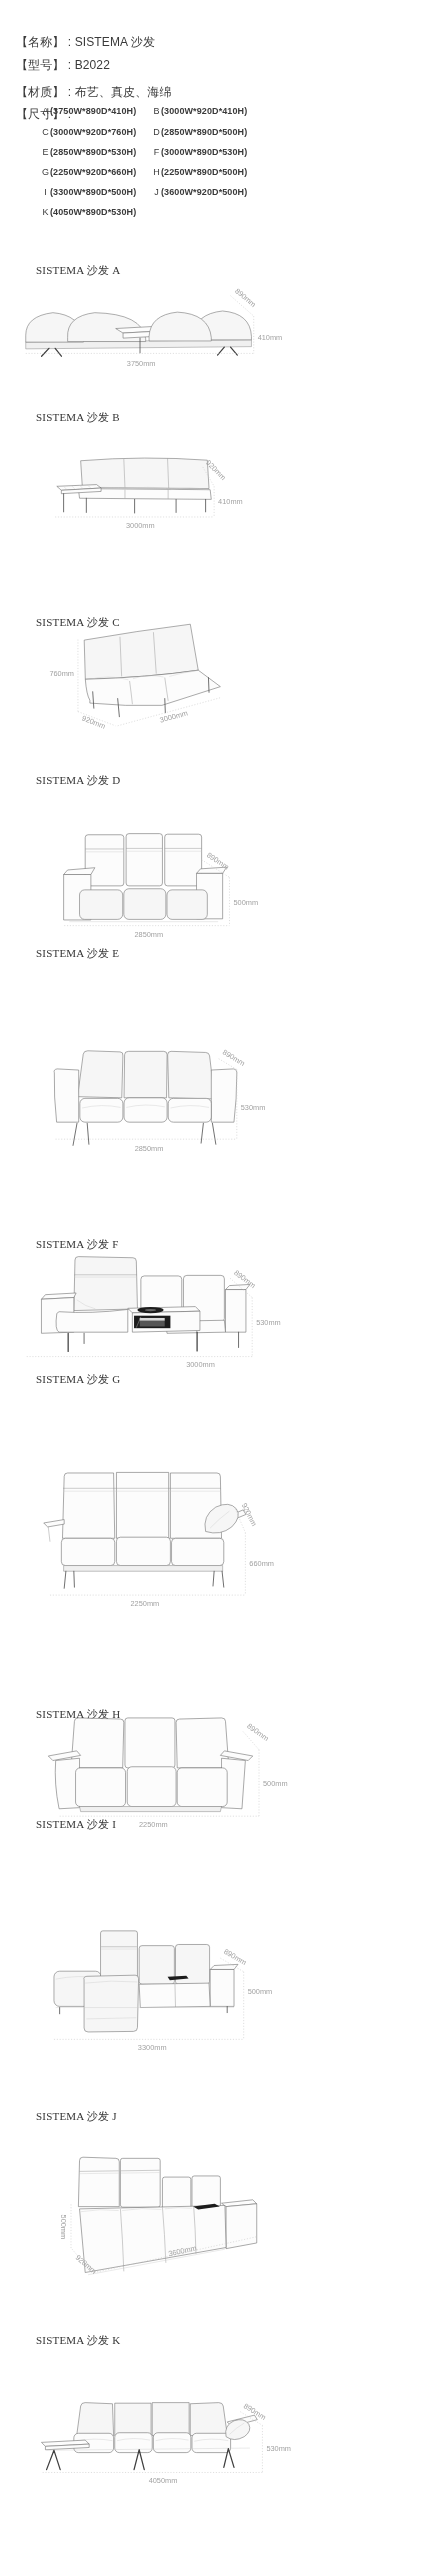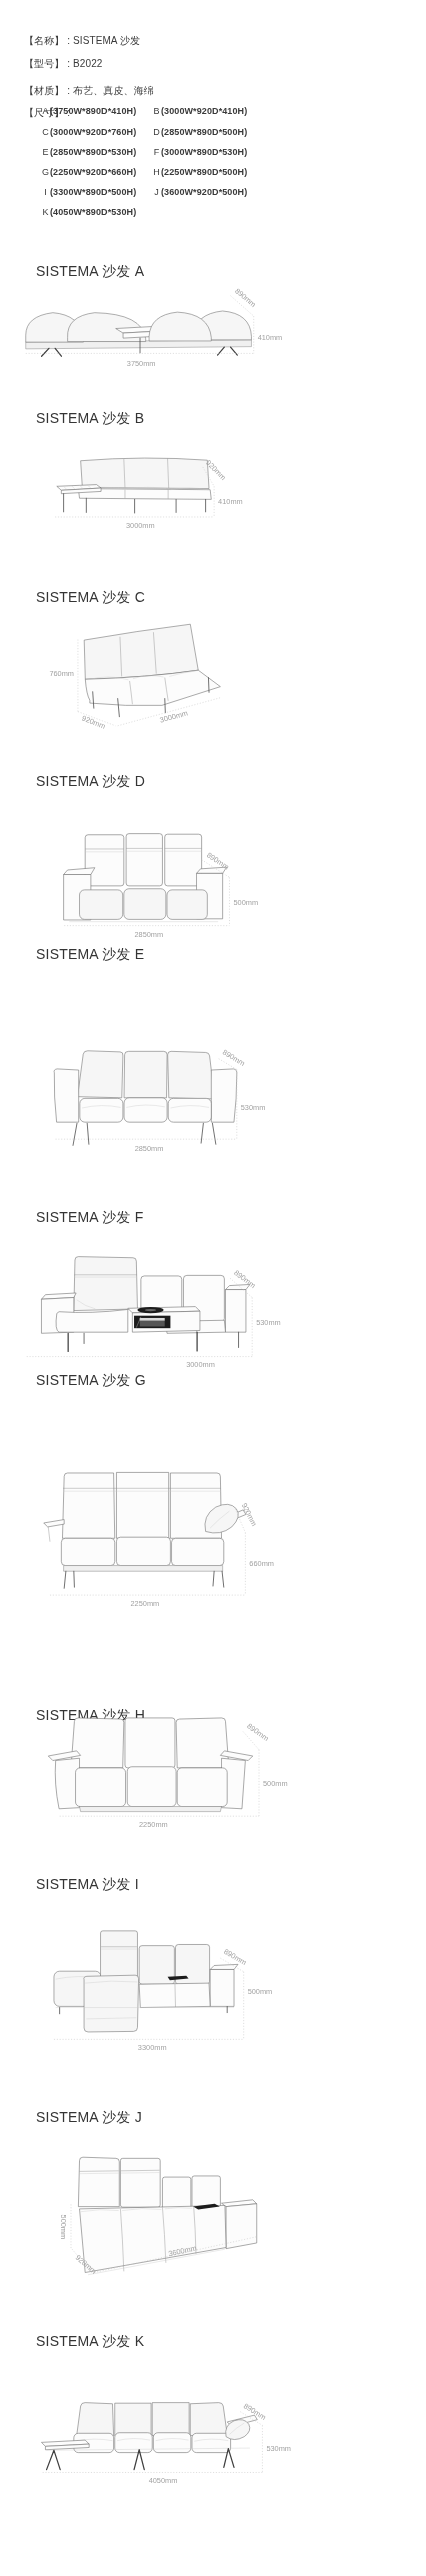--- a/index.html
+++ b/index.html
@@ -1,22 +1,22 @@
 <!DOCTYPE html>
 <html style="font-size:9px"><head>
 <meta charset="utf-8">
 <style>
   html,body{margin:0;padding:0;background:#fff;}
   .page{position:relative;width:426px;height:2576px;background:#ffffff;overflow:hidden;
         font-family:"Liberation Sans","DejaVu Sans",sans-serif;color:#3a3a3a;}
-  .hrow{position:absolute;left:24px;font-size:10px;color:#3a3a3a;white-space:pre;letter-spacing:0.1px;text-align:right;}
+  .hrow{position:absolute;left:16px;font-size:12px;color:#3a3a3a;white-space:pre;letter-spacing:0.1px;text-align:right;}
   .sitem{position:absolute;display:flex;font-size:9px;color:#3a3a3a;}
   .skey{width:9px;text-align:center;}
   .sval{margin-left:0;letter-spacing:0.1px;font-weight:bold;}
-  .t{position:absolute;left:36px;margin:0;font-size:14px;font-weight:400;color:#343434;letter-spacing:0.2px;}
+  .t{position:absolute;left:36px;margin:0;font-size:11px;font-weight:400;color:#343434;letter-spacing:0.2px;font-family:Liberation Serif, serif;}
   svg.d{position:absolute;left:0;}
   .s1{fill:#fcfcfc;stroke:#686868;stroke-width:1;stroke-linejoin:round;}
   .s2{fill:#f6f6f6;stroke:#6e6e6e;stroke-width:1;stroke-linejoin:round;}
   .s3{fill:#f0f0f0;stroke:#7a7a7a;stroke-width:.8;stroke-linejoin:round;}
   .ln{fill:none;stroke:#909090;stroke-width:.8;}
   .lt{fill:none;stroke:#c9c9c9;stroke-width:.7;}
   .leg{stroke:#3f3f3f;stroke-width:2.2;fill:none;stroke-linecap:round;}
   .legt{stroke:#575757;stroke-width:1.5;fill:none;stroke-linecap:round;}
   .dln{fill:none;stroke:#c6c6c6;stroke-width:1;stroke-dasharray:2 3;}
   .dimtxt{font-family:"Liberation Sans","DejaVu Sans",sans-serif;font-size:13px;fill:#a2a2a2;}
@@ -112,21 +112,21 @@
       <path class="legt" d="M112,89 L112,121 M152,97 L152,122 M237,99 L237,123 M310,99 L310,122 M362,99 L362,121"></path>
     </g>
     <g>
       <path class="dln" d="M357,42 L377,76 M377,76 L377,130 M97,130 L377,130"></path>
       <text class="dimtxt" transform="translate(362,35) rotate(46)">920mm</text>
       <text class="dimtxt" x="384" y="107">410mm</text>
       <text class="dimtxt" x="247" y="150" text-anchor="middle">3000mm</text>
     </g>
   </svg>
 
-  <h2 class="t" style="top:589px">SISTEMA 沙发 C</h2>
+  <h2 class="t" style="top:615px">SISTEMA 沙发 C</h2>
   <svg class="d" style="top:614px" width="426" height="122" viewBox="0 0 750 215">
     <g>
       <path class="s2" d="M150,115 L148,46 Q240,30 335,18 L349,99 Q260,112 150,115 Z"></path>
       <path class="ln" d="M211,40 L214,110 M270,32 L275,105"></path>
       <path class="s1" d="M150,115 Q152,142 158,152 L158,157 Q220,163 285,161 L388,128 L349,99 Q260,112 150,115 Z"></path>
       <path class="ln" d="M228,118 Q231,140 233,159 M290,112 Q293,134 296,153"></path>
       <path class="lt" d="M154,116 Q190,106 226,116 M234,114 Q260,105 288,111 M298,110 Q322,103 346,100"></path>
       <path class="legt" d="M163,137 L165,166 M207,149 L210,181 M290,149 L291,174 M367,112 L368,138"></path>
     </g>
     <g>
@@ -177,21 +177,21 @@
       <path class="legt" d="M135,207 L128,246 M153,207 L156,244 M358,207 L354,242 M374,207 L380,244"></path>
     </g>
     <g>
       <path class="dln" d="M385,93 L417,112 M417,112 L417,235 M97,235 L417,235"></path>
       <text class="dimtxt" transform="translate(391,84) rotate(31)">890mm</text>
       <text class="dimtxt" x="424" y="184">530mm</text>
       <text class="dimtxt" x="262" y="255" text-anchor="middle">2850mm</text>
     </g>
   </svg>
 
-  <h2 class="t" style="top:1209px">SISTEMA 沙发 F</h2>
+  <h2 class="t" style="top:1237px">SISTEMA 沙发 F</h2>
   <svg class="d" style="top:1245px" width="426" height="134" viewBox="0 0 750 235">
     <g>
       <rect class="s1" x="248" y="54" width="72" height="80" rx="6"></rect>
       <rect class="s1" x="323" y="53" width="72" height="82" rx="6"></rect>
       <path class="s1" d="M397,78 L404,71 L440,69 L433,78 Z"></path>
       <rect class="s1" x="397" y="78" width="36" height="75"></rect>
       <path class="s1" d="M292,134 L395,132 L397,153 L294,155 Z"></path>
       <path class="ln" d="M345,133 L346,154"></path>
       <path class="s2" d="M130,115 L132,26 Q132,20 138,20 L234,22 Q240,22 240,28 L242,112 Z"></path>
       <path class="ln" d="M131,52 L241,52"></path>
@@ -263,21 +263,21 @@
       <path class="s3" d="M140,168 L390,168 L388,177 L142,177 Z"></path>
     </g>
     <g>
       <path class="dln" d="M428,36 L456,68 M456,68 L456,185 M105,185 L456,185"></path>
       <text class="dimtxt" transform="translate(434,28) rotate(36)">890mm</text>
       <text class="dimtxt" x="463" y="132">500mm</text>
       <text class="dimtxt" x="270" y="204" text-anchor="middle">2250mm</text>
     </g>
   </svg>
 
-  <h2 class="t" style="top:1876px">SISTEMA 沙发 I</h2>
+  <h2 class="t" style="top:1817px">SISTEMA 沙发 I</h2>
   <svg class="d" style="top:1928px" width="426" height="125" viewBox="0 0 750 220">
     <g>
       <rect class="s2" x="95" y="76" width="83" height="62" rx="10"></rect>
       <path class="lt" d="M98,90 Q136,82 176,88"></path>
       <rect class="s2" x="177" y="5" width="65" height="133" rx="4"></rect>
       <path class="ln" d="M178,33 L241,33"></path>
       <path class="lt" d="M178,37 L241,37"></path>
       <rect class="s2" x="245" y="31" width="62" height="68" rx="5"></rect>
       <rect class="s2" x="309" y="29" width="60" height="70" rx="5"></rect>
       <path class="s1" d="M370,73 L377,66 L419,64 L412,73 Z"></path>

